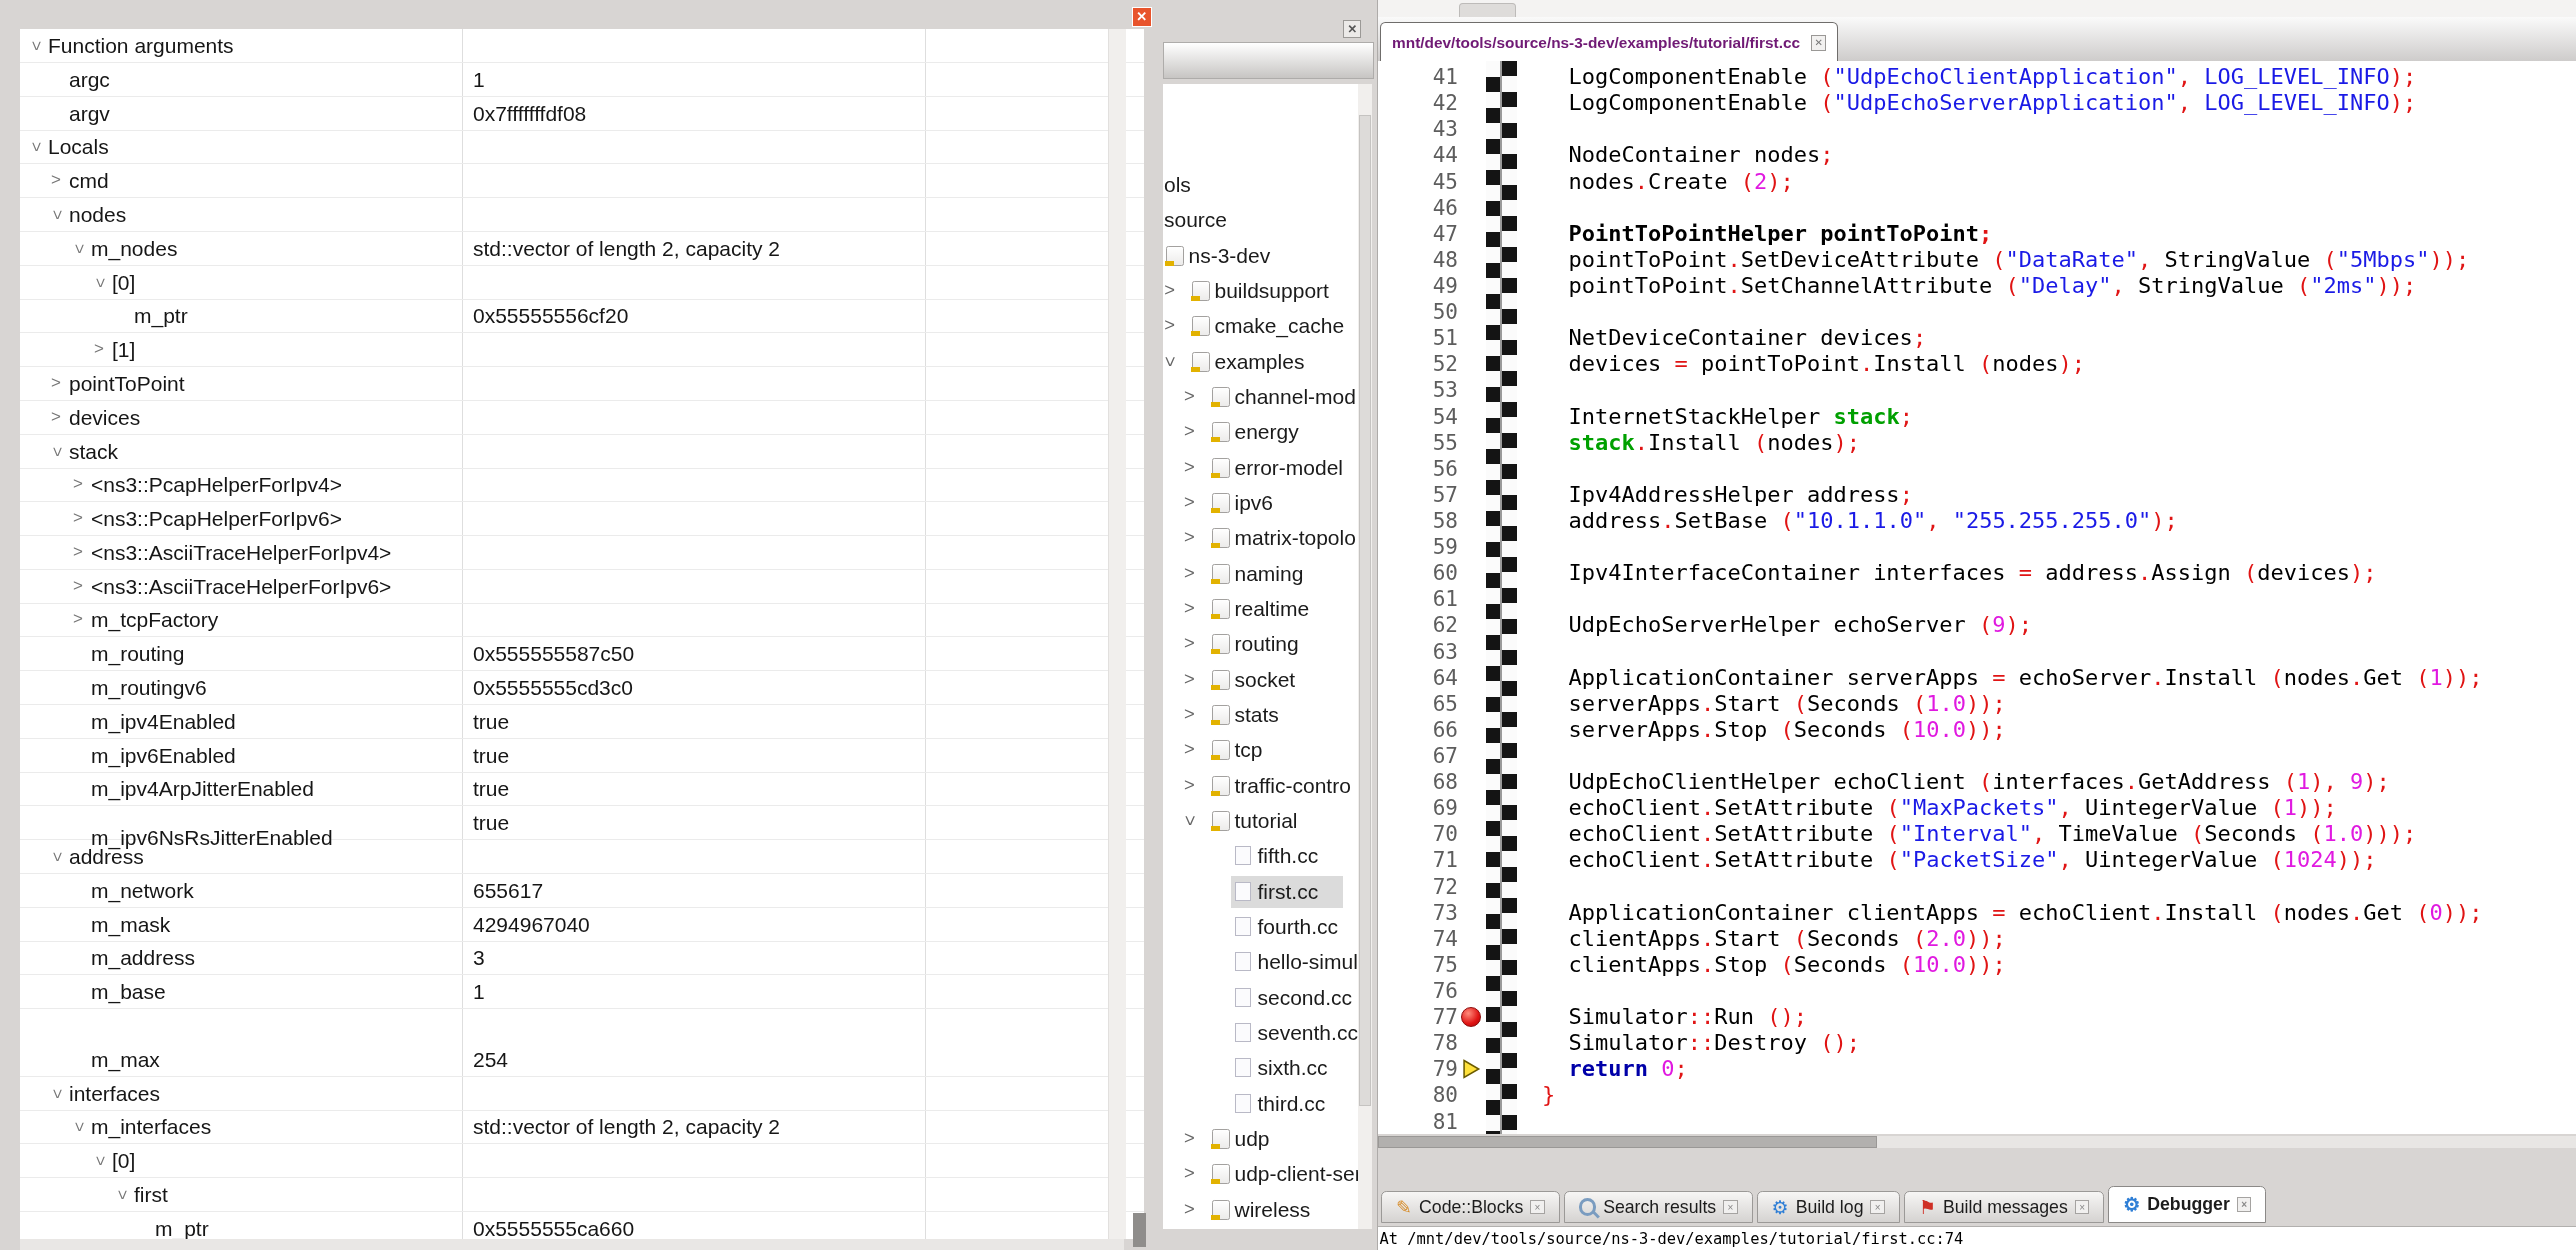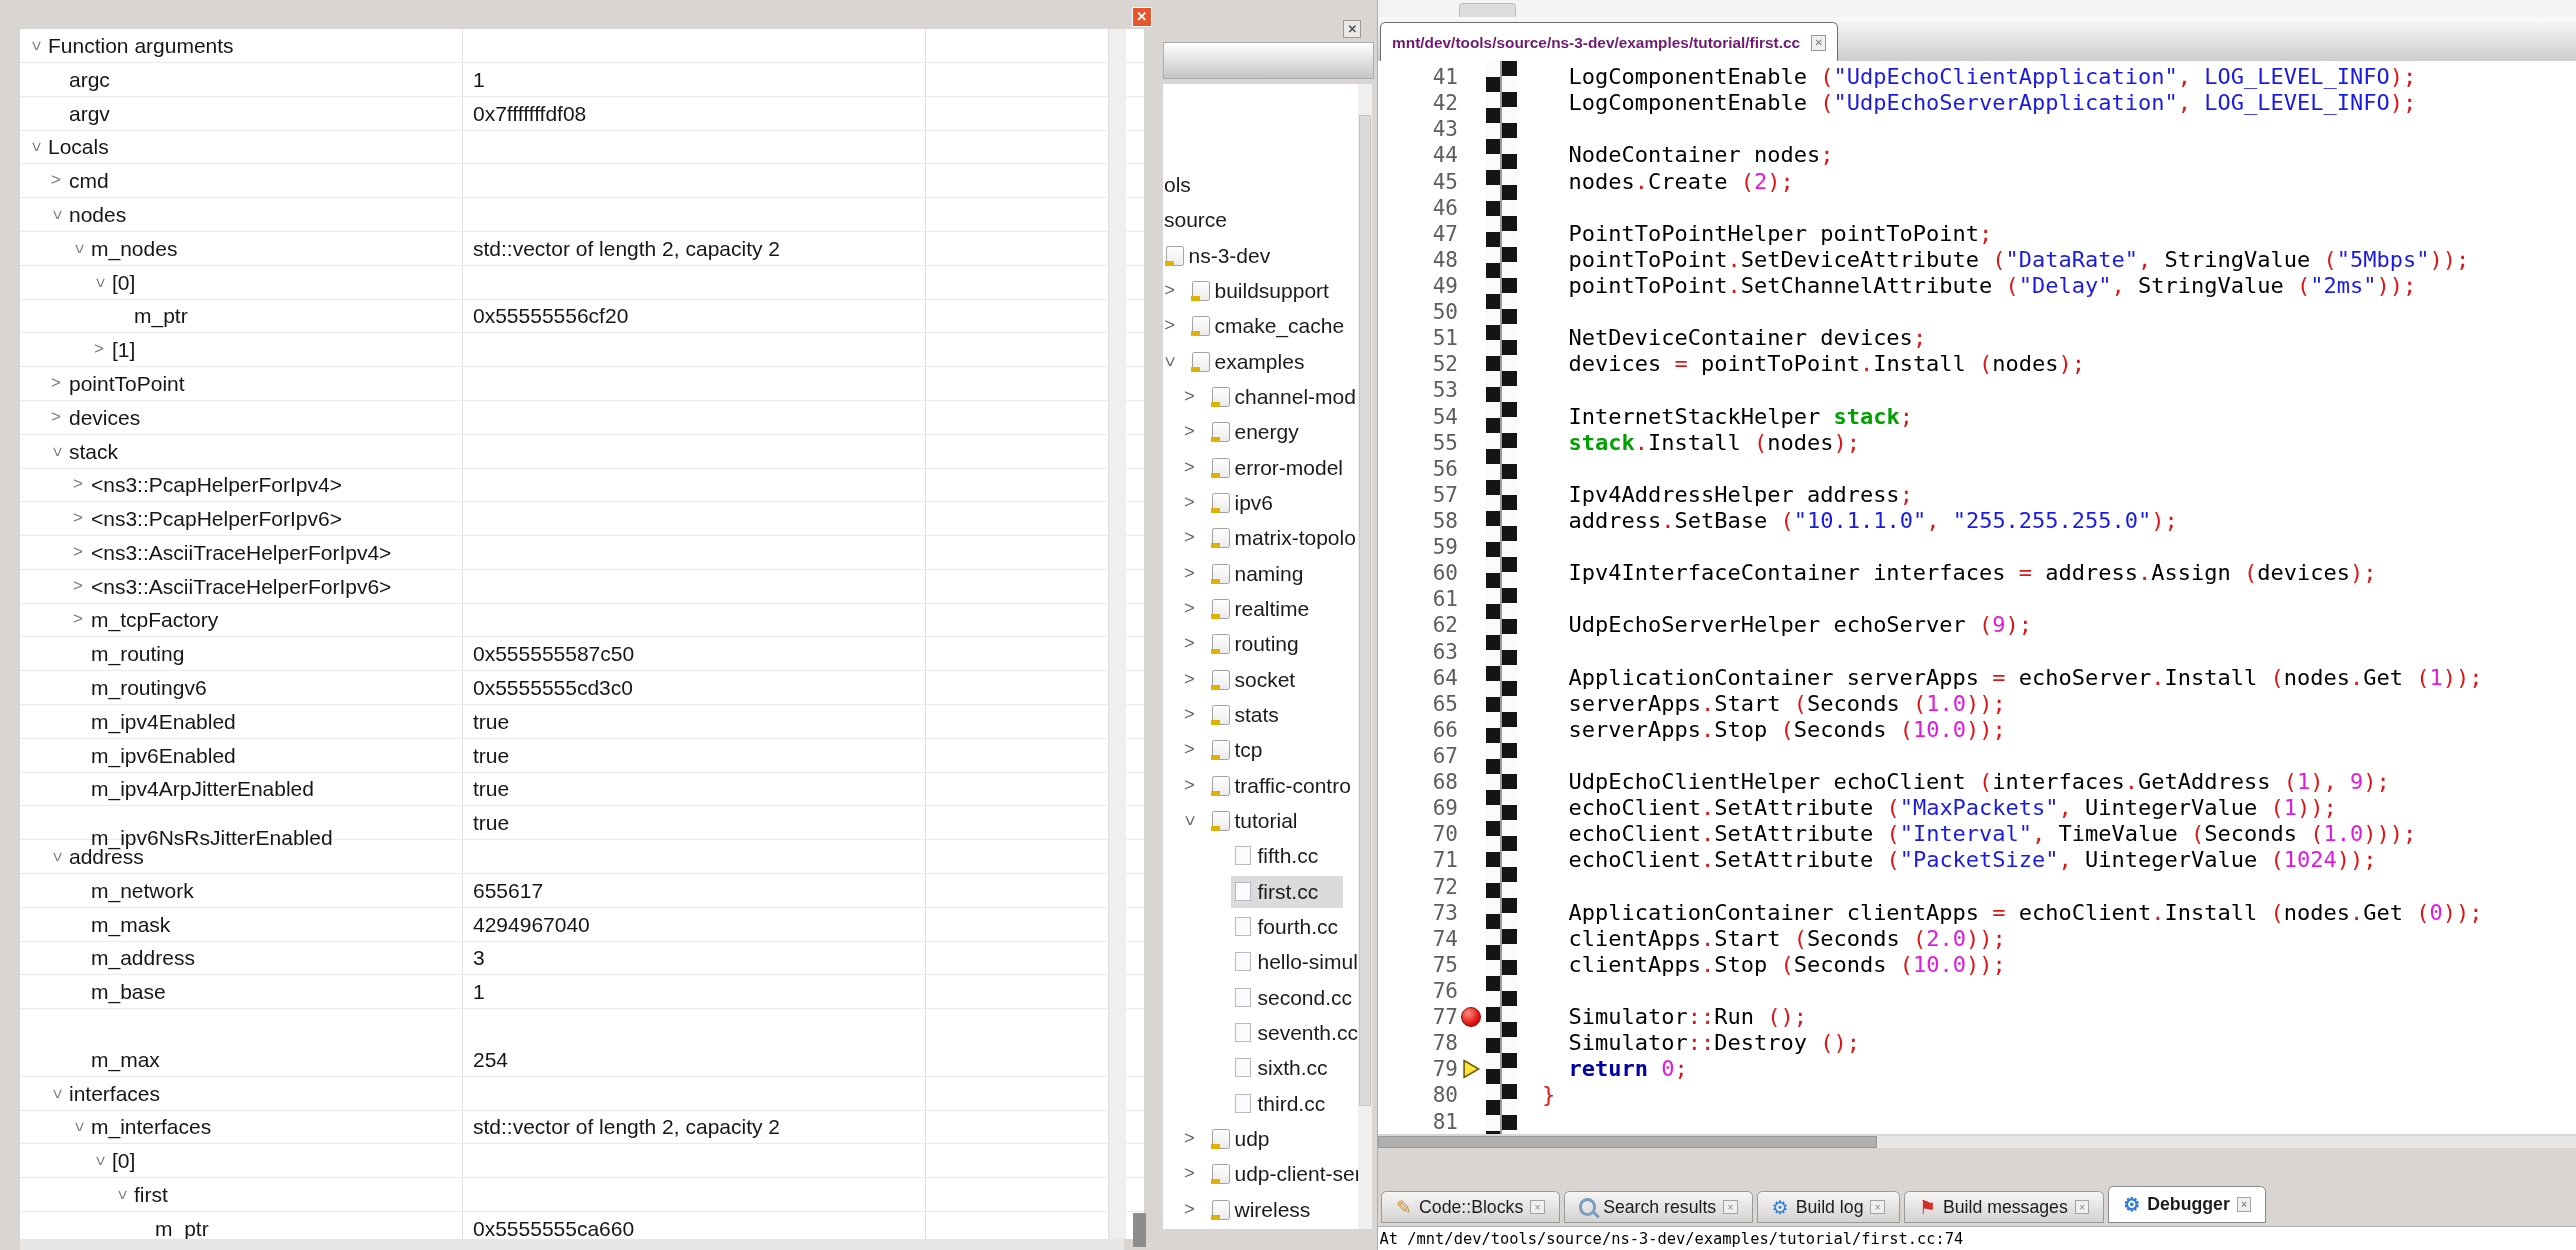--- a/index.html
+++ b/index.html
@@ -417,21 +417,21 @@
       <div class="cl-code abs" style="top: 29px; left: 164px;"><span class="tk-p">  LogComponentEnable </span><span class="tk-r">(</span><span class="tk-s">"UdpEchoServerApplication"</span><span class="tk-r">,</span><span class="tk-p"> </span><span class="tk-s">LOG_LEVEL_INFO</span><span class="tk-r">);</span></div>
       <div class="cl-num abs" style="top: 55px; left: 0px;">43</div>
       <div class="cl-code abs" style="top: 55px; left: 164px;"></div>
       <div class="cl-num abs" style="top: 81px; left: 0px;">44</div>
       <div class="cl-code abs" style="top: 81px; left: 164px;"><span class="tk-p">  NodeContainer nodes</span><span class="tk-r">;</span></div>
       <div class="cl-num abs" style="top: 108px; left: 0px;">45</div>
       <div class="cl-code abs" style="top: 108px; left: 164px;"><span class="tk-p">  nodes</span><span class="tk-r">.</span><span class="tk-p">Create </span><span class="tk-r">(</span><span class="tk-n">2</span><span class="tk-r">);</span></div>
       <div class="cl-num abs" style="top: 134px; left: 0px;">46</div>
       <div class="cl-code abs" style="top: 134px; left: 164px;"></div>
       <div class="cl-num abs" style="top: 160px; left: 0px;">47</div>
-      <div class="cl-code abs" style="top: 160px; left: 164px;"><span class="tk-p">  PointToPointHelper pointToPoint</span><span class="tk-r">;</span></div>
+      <div class="cl-code abs" style="top: 160px; left: 164px; font-weight: bold;"><span class="tk-p">  PointToPointHelper pointToPoint</span><span class="tk-r">;</span></div>
       <div class="cl-num abs" style="top: 186px; left: 0px;">48</div>
       <div class="cl-code abs" style="top: 186px; left: 164px;"><span class="tk-p">  pointToPoint</span><span class="tk-r">.</span><span class="tk-p">SetDeviceAttribute </span><span class="tk-r">(</span><span class="tk-s">"DataRate"</span><span class="tk-r">,</span><span class="tk-p"> StringValue </span><span class="tk-r">(</span><span class="tk-s">"5Mbps"</span><span class="tk-r">));</span></div>
       <div class="cl-num abs" style="top: 212px; left: 0px;">49</div>
       <div class="cl-code abs" style="top: 212px; left: 164px;"><span class="tk-p">  pointToPoint</span><span class="tk-r">.</span><span class="tk-p">SetChannelAttribute </span><span class="tk-r">(</span><span class="tk-s">"Delay"</span><span class="tk-r">,</span><span class="tk-p"> StringValue </span><span class="tk-r">(</span><span class="tk-s">"2ms"</span><span class="tk-r">));</span></div>
       <div class="cl-num abs" style="top: 238px; left: 0px;">50</div>
       <div class="cl-code abs" style="top: 238px; left: 164px;"></div>
       <div class="cl-num abs" style="top: 264px; left: 0px;">51</div>
       <div class="cl-code abs" style="top: 264px; left: 164px;"><span class="tk-p">  NetDeviceContainer devices</span><span class="tk-r">;</span></div>
       <div class="cl-num abs" style="top: 290px; left: 0px;">52</div>
       <div class="cl-code abs" style="top: 290px; left: 164px;"><span class="tk-p">  devices </span><span class="tk-r">=</span><span class="tk-p"> pointToPoint</span><span class="tk-r">.</span><span class="tk-p">Install </span><span class="tk-r">(</span><span class="tk-p">nodes</span><span class="tk-r">);</span></div>

